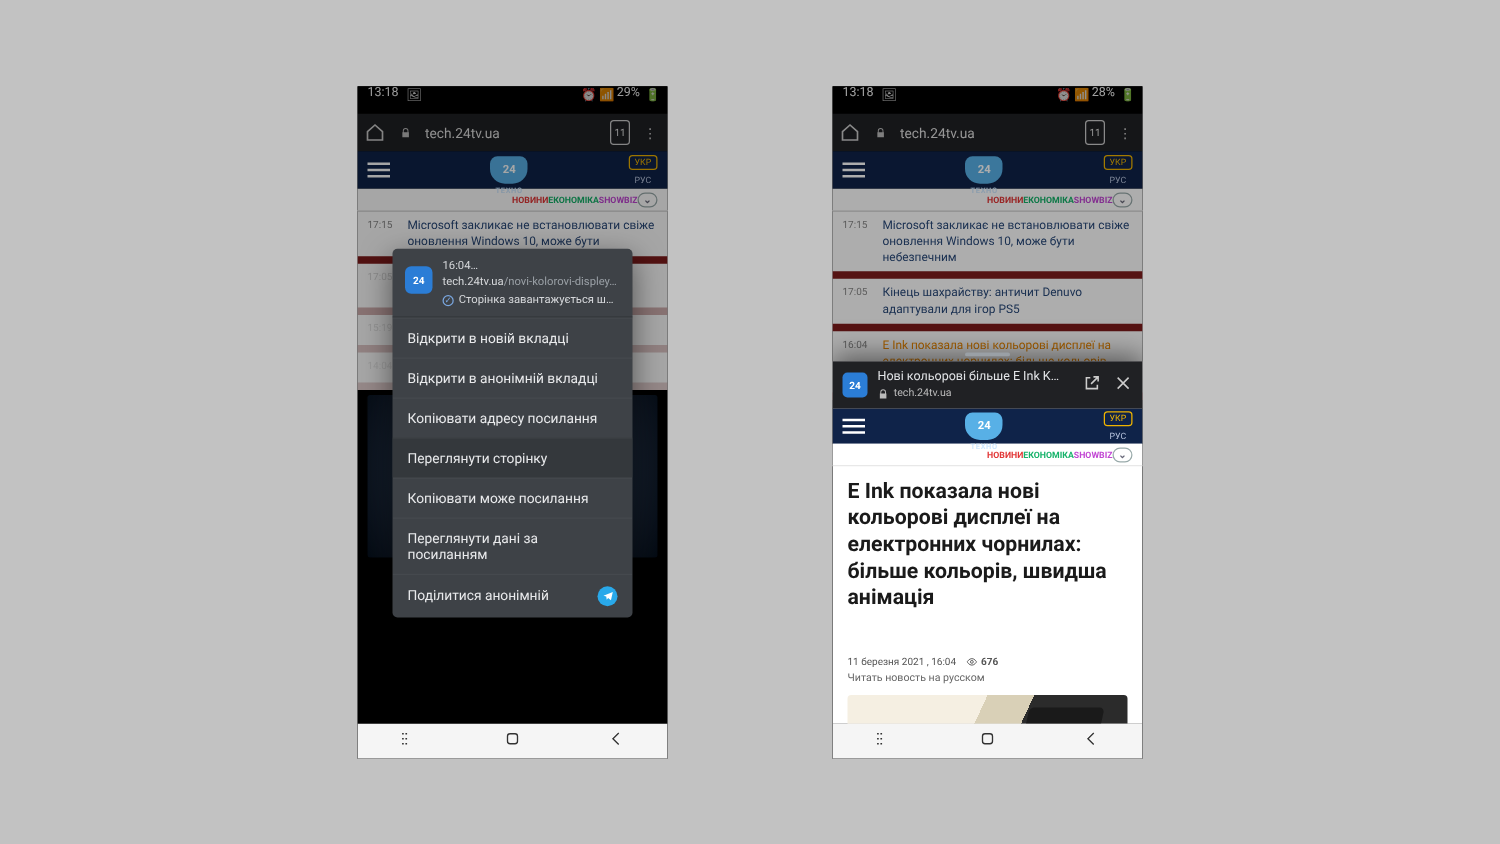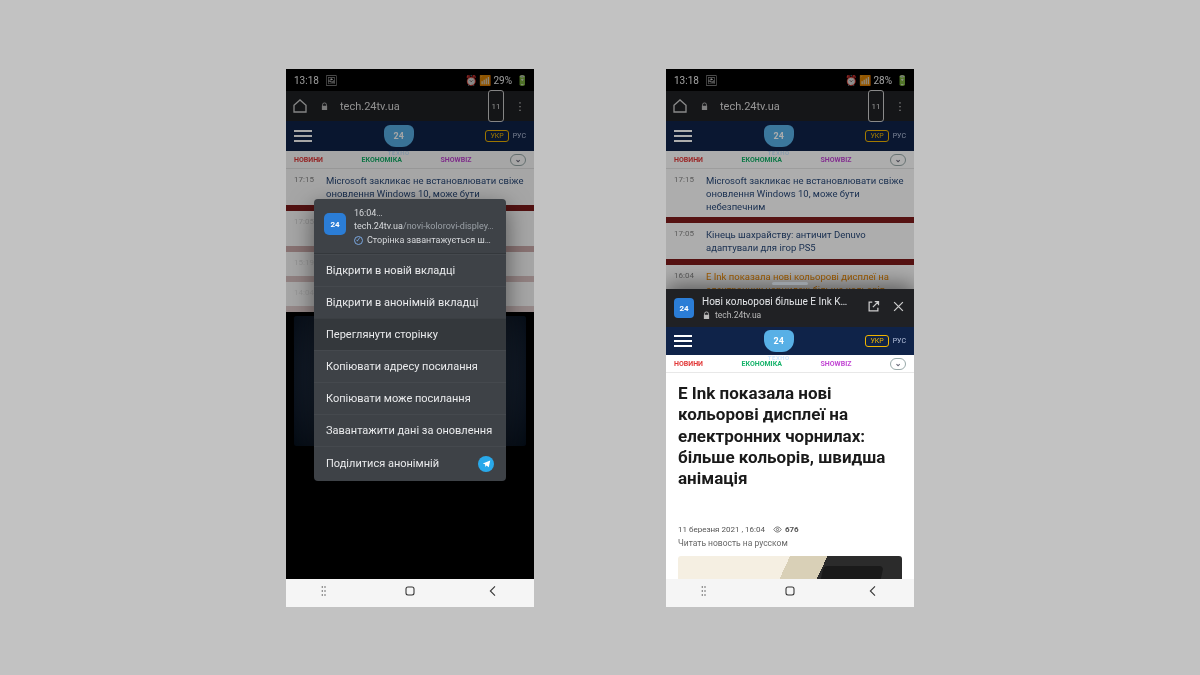--- a/index.html
+++ b/index.html
@@ -15,54 +15,54 @@
     background: #000;
     top: 69px;
     overflow: hidden;
   }
   .phone.left { left: 286px; }
   .phone.right { left: 666px; }
 
   
   .statusbar {
     height: 22px; background: #000; color: #eee;
-    display: flex; align-items: center; justify-content: space-between;
+    display: flex; align-items: flex-start; justify-content: space-between;
     padding: 0 8px; font-size: 10px;
   }
   .statusbar .sb-left { display: flex; gap: 6px; align-items: center; }
   .statusbar .sb-right { display: flex; gap: 4px; align-items: center; }
   .sb-ico { width: 10px; height: 10px; opacity: .85; position: relative; }
 
   
   .browsebar {
     height: 30px; background: #202124; color: #ddd;
     display: flex; align-items: center; gap: 8px; padding: 0 6px;
     font-size: 11px;
   }
   .b-ico { width: 16px; height: 16px; display: flex; align-items: center; justify-content: center; opacity: .9;}
   .addr { flex: 1; overflow: hidden; white-space: nowrap; }
-  .tabcount { width: 16px; height: 32px; border: 1.2px solid #ccc; border-radius: 3px; font-size: 8px; display: flex; align-items: center; justify-content: center; }
+  .tabcount { width: 16px; height: 20px; border: 1.2px solid #ccc; border-radius: 3px; font-size: 8px; display: flex; align-items: center; justify-content: center; }
 
   
   .siteheader {
     height: 30px; background: #0f2349; color: #fff;
     display: flex; align-items: center; justify-content: space-between;
     padding: 0 8px;
   }
   .burger { width: 18px; height: 12px; display: flex; flex-direction: column; justify-content: space-between; }
   .burger span { height: 2px; background: #fff; }
   .logo { width: 30px; height: 22px; background: #58b0e6; border-radius: 6px 6px 12px 12px; display: flex; align-items: center; justify-content: center; font-size: 9px; font-weight: 700; color: #fff; position: relative; }
   .logo:after { content: attr(data-sub); position: absolute; bottom: -9px; font-size: 6px; color: #cfe8ff; letter-spacing: .5px;}
-  .langs { display: flex; align-items: center; gap: 4px; font-size: 7px; }
+  .langs { display: flex; align-items: center; gap: 4px; font-size: 7px; flex-direction: column; }
   .lang-ukr { border: 1px solid #f0b400; color: #f0b400; border-radius: 3px; padding: 1px 4px; }
   .lang-rus { color: #b8c4de; }
 
   
   .cats {
-    height: 18px; background: #fff; display: flex; align-items: center; justify-content: space-between;
+    height: 18px; background: #fff; display: flex; align-items: center; justify-content: flex-end;
     padding: 0 8px; font-size: 7px; font-weight: 700; border-bottom: 1px solid #e8e8e8;
   }
   .cat-nov { color: #e23838; }
   .cat-eco { color: #17b36b; }
   .cat-shb { color: #c247d4; }
   .cat-more { width: 16px; height: 12px; border: 1px solid #9aa; border-radius: 8px; display: flex; align-items: center; justify-content: center; color: #667; font-size: 8px;}
 
   
   .newslist { background: #fff; }
   .newsitem { display: flex; gap: 8px; padding: 6px 8px 4px 8px; font-size: 9.5px; line-height: 1.35; color: #2a4a7a; border-bottom: 6px solid #7f1d1d;}
@@ -229,24 +229,24 @@
         <div>16:04…</div>
         <div><span>tech.24tv.ua</span><span class="url">/novi-kolorovi-displey…</span></div>
         <div class="loading">
             <span class="chk">✓</span>
             <span>Сторінка завантажується ш…</span>
           </div>
       </div>
     </div>
     <div class="ctx-item">Відкрити в новій вкладці</div>
     <div class="ctx-item">Відкрити в анонімній вкладці</div>
+    <div class="ctx-item">Копіювати адресу посилання</div>
     <div class="ctx-item selected">Переглянути сторінку</div>
-    <div class="ctx-item">Копіювати адресу посилання</div>
     <div class="ctx-item">Копіювати може посилання</div>
-    <div class="ctx-item">Завантажити дані за оновлення</div>
+    <div class="ctx-item">Переглянути дані за посиланням</div>
     <div class="ctx-item">
       <span>Поділитися анонімній</span>
       <span class="tg-ico">
           <svg viewBox="0 0 24 24">
             <path d="M2 12l20-8-4 18-6-5-3 4-1-7z"></path>
           </svg>
         </span>
     </div>
   </div>
 

